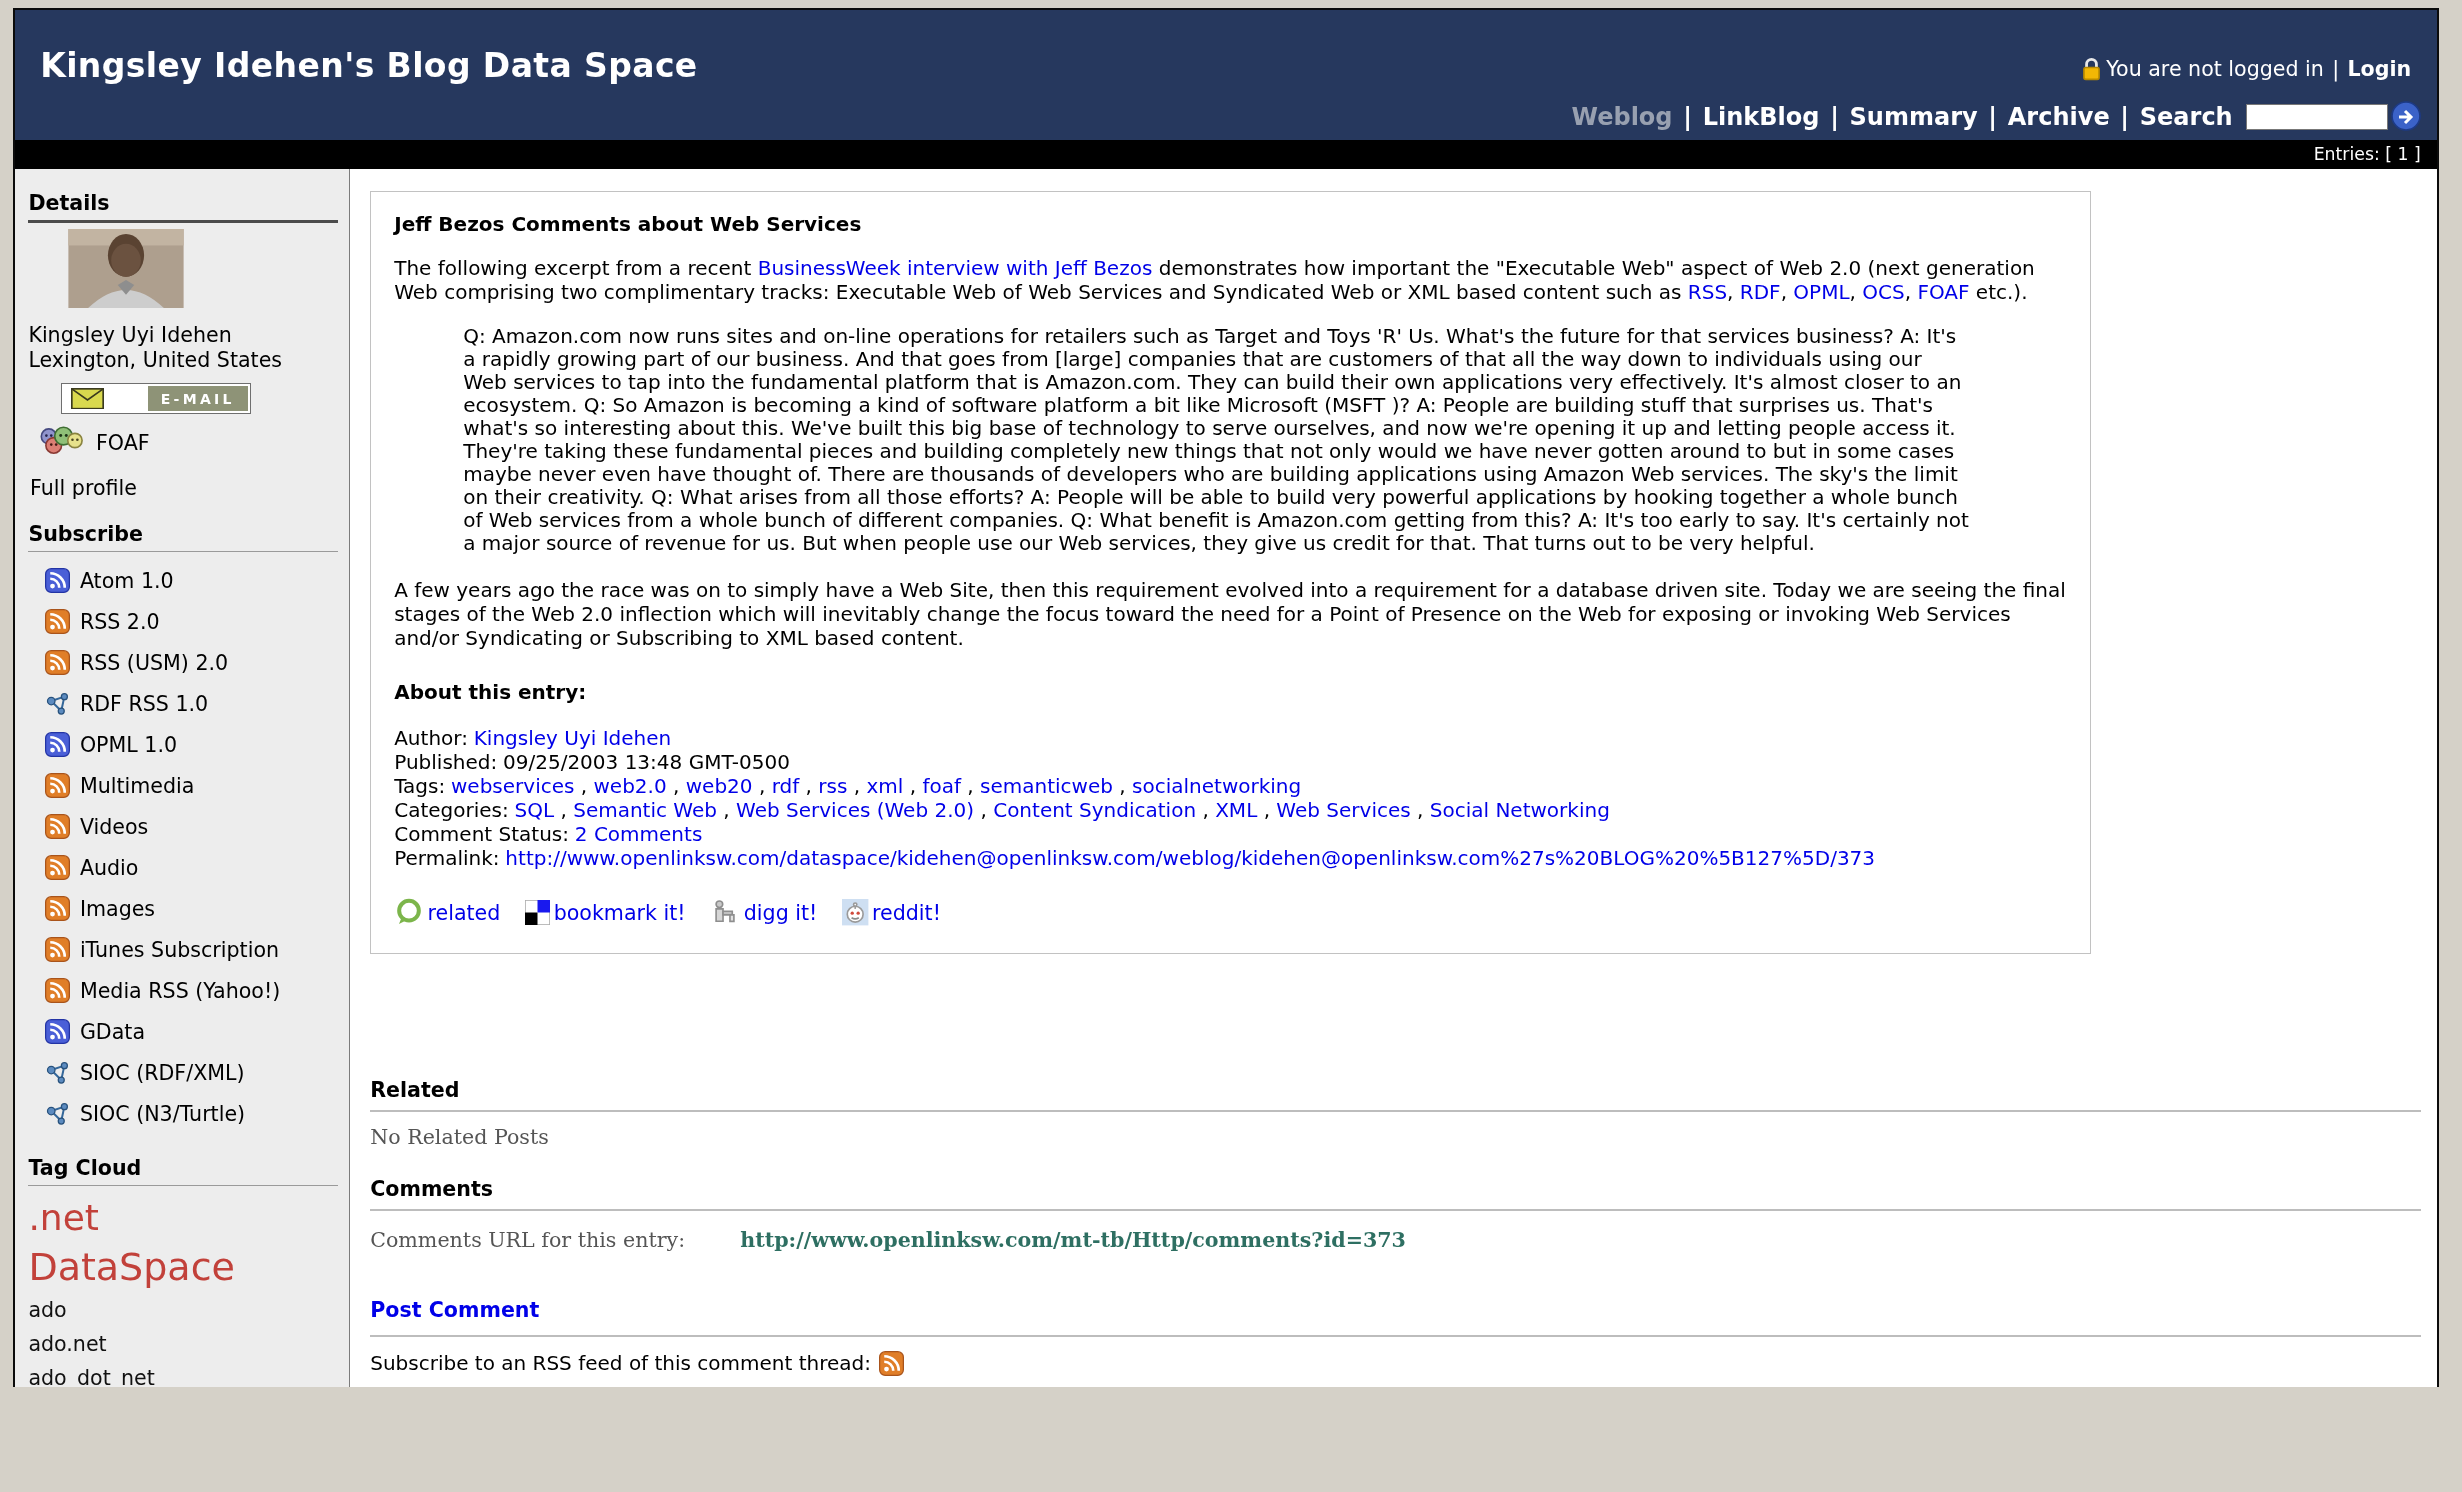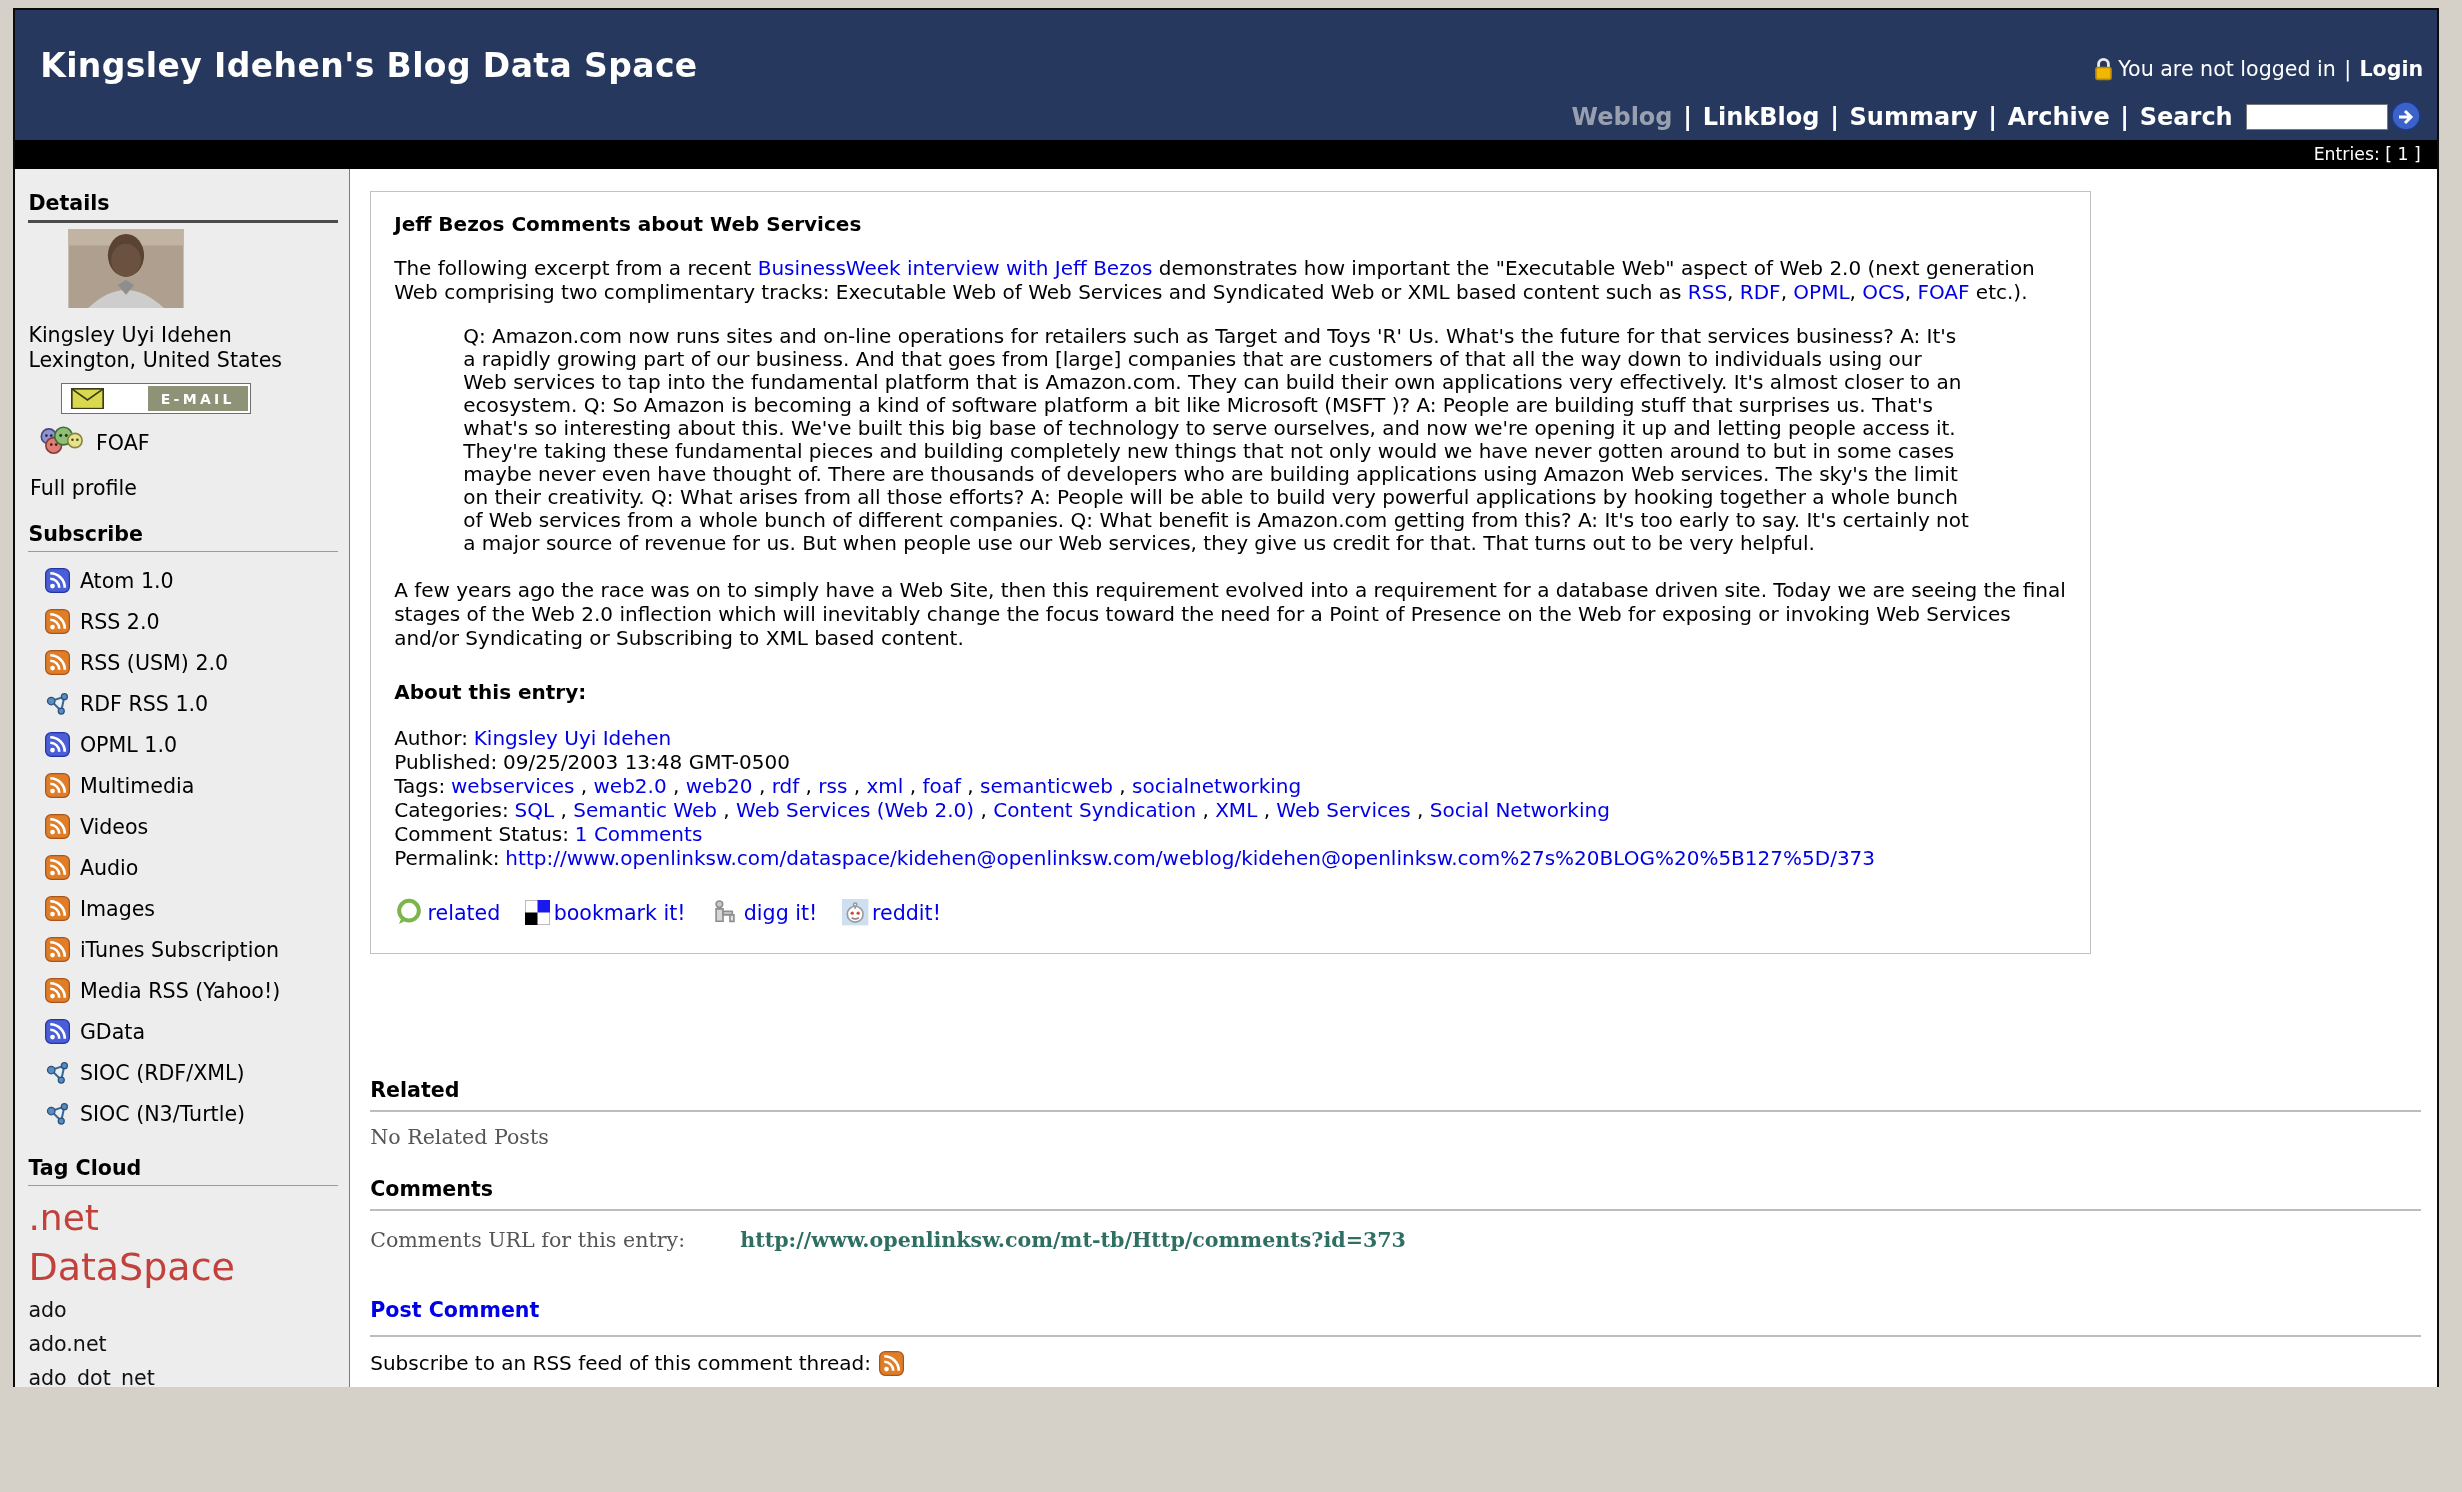--- a/index.html
+++ b/index.html
@@ -6,21 +6,21 @@
   html,body { width:2462px; height:1493px; overflow:hidden;
     font-family:"DejaVu Sans","Liberation Sans",sans-serif; background:#D5D1C8; color:#000; }
   a { text-decoration:none; }
 
   .page { position:absolute; left:13.2px; top:8.3px; width:2426px; height:1379px;
     border:2.5px solid #0b0b0b; border-bottom:none; background:#84cc16; overflow:hidden; }
 
   
   .masthead { position:relative; height:130px; background:#26385E; }
   .site-title { position:absolute; left:25px; top:36px; color:#fff; font-size:33px; font-weight:bold; letter-spacing:0.4px; }
-  .login-row { position:absolute; right:14px; top:46px; display:flex; align-items:center; color:#fff; font-size:20.6px; }
+  .login-row { position:absolute; right:26px; top:46px; display:flex; align-items:center; color:#fff; font-size:20.6px; }
   .login-row .lock { margin-right:3.3px; display:inline-flex; }
   .login-row .sep { margin:0 8.3px; }
   .login-link { color:#fff; font-weight:bold; }
   .nav-row { position:absolute; right:16px; bottom:6.6px; display:flex; align-items:center; font-size:24px; font-weight:bold; }
   .nav-row .sep { color:#fff; margin:0 10.7px; }
   .nav-link { color:#fff; }
   .nav-current { color:#98A0B0; }
   .search-input { width:142px; height:26.4px; margin-left:13.2px; border:0.8px solid #777; background:#fff; font-size:18px; padding:0 5px; }
   .search-go { margin-left:3.3px; display:inline-flex; background:none; border:none; cursor:pointer; }
 
@@ -319,21 +319,21 @@
 
         <div class="about-h">About this entry:</div>
 
         <div class="meta-line"><span>Author:</span><a href="#" class="val">Kingsley Uyi Idehen</a></div>
         <div class="meta-line"><span>Published:</span><span class="val">09/25/2003 13:48 GMT-0500</span></div>
 
         <div class="meta-line"><span>Tags:</span><a href="#" class="val">webservices</a><span> , </span><a href="#">web2.0</a><span> , </span><a href="#">web20</a><span> , </span><a href="#">rdf</a><span> , </span><a href="#">rss</a><span> , </span><a href="#">xml</a><span> , </span><a href="#">foaf</a><span> , </span><a href="#">semanticweb</a><span> , </span><a href="#">socialnetworking</a></div>
 
         <div class="meta-line"><span>Categories:</span><a href="#" class="val">SQL</a><span> , </span><a href="#">Semantic Web</a><span> , </span><a href="#">Web Services (Web 2.0)</a><span> , </span><a href="#">Content Syndication</a><span> , </span><a href="#">XML</a><span> , </span><a href="#">Web Services</a><span> , </span><a href="#">Social Networking</a></div>
 
-        <div class="meta-line"><span>Comment Status:</span><a href="#" class="val">1 Comments</a></div>
+        <div class="meta-line"><span>Comment Status:</span><a href="#" class="val">2 Comments</a></div>
         <div class="meta-line"><span>Permalink:</span><a href="#" class="val">http://www.openlinksw.com/dataspace/kidehen@openlinksw.com/weblog/kidehen@openlinksw.com%27s%20BLOG%20%5B127%5D/373</a></div>
 
         <div class="share">
           <span class="icn">
             <svg width="30" height="30" viewBox="0 0 18 18">
               <circle cx="9" cy="7.6" r="5.9" fill="#fff" stroke="#7CB54B" stroke-width="2.4"></circle>
               <path d="M4.6 11.6 L3 15.6 L8 13" fill="#7CB54B"></path>
             </svg>
           </span>
             <a href="#">related</a>

